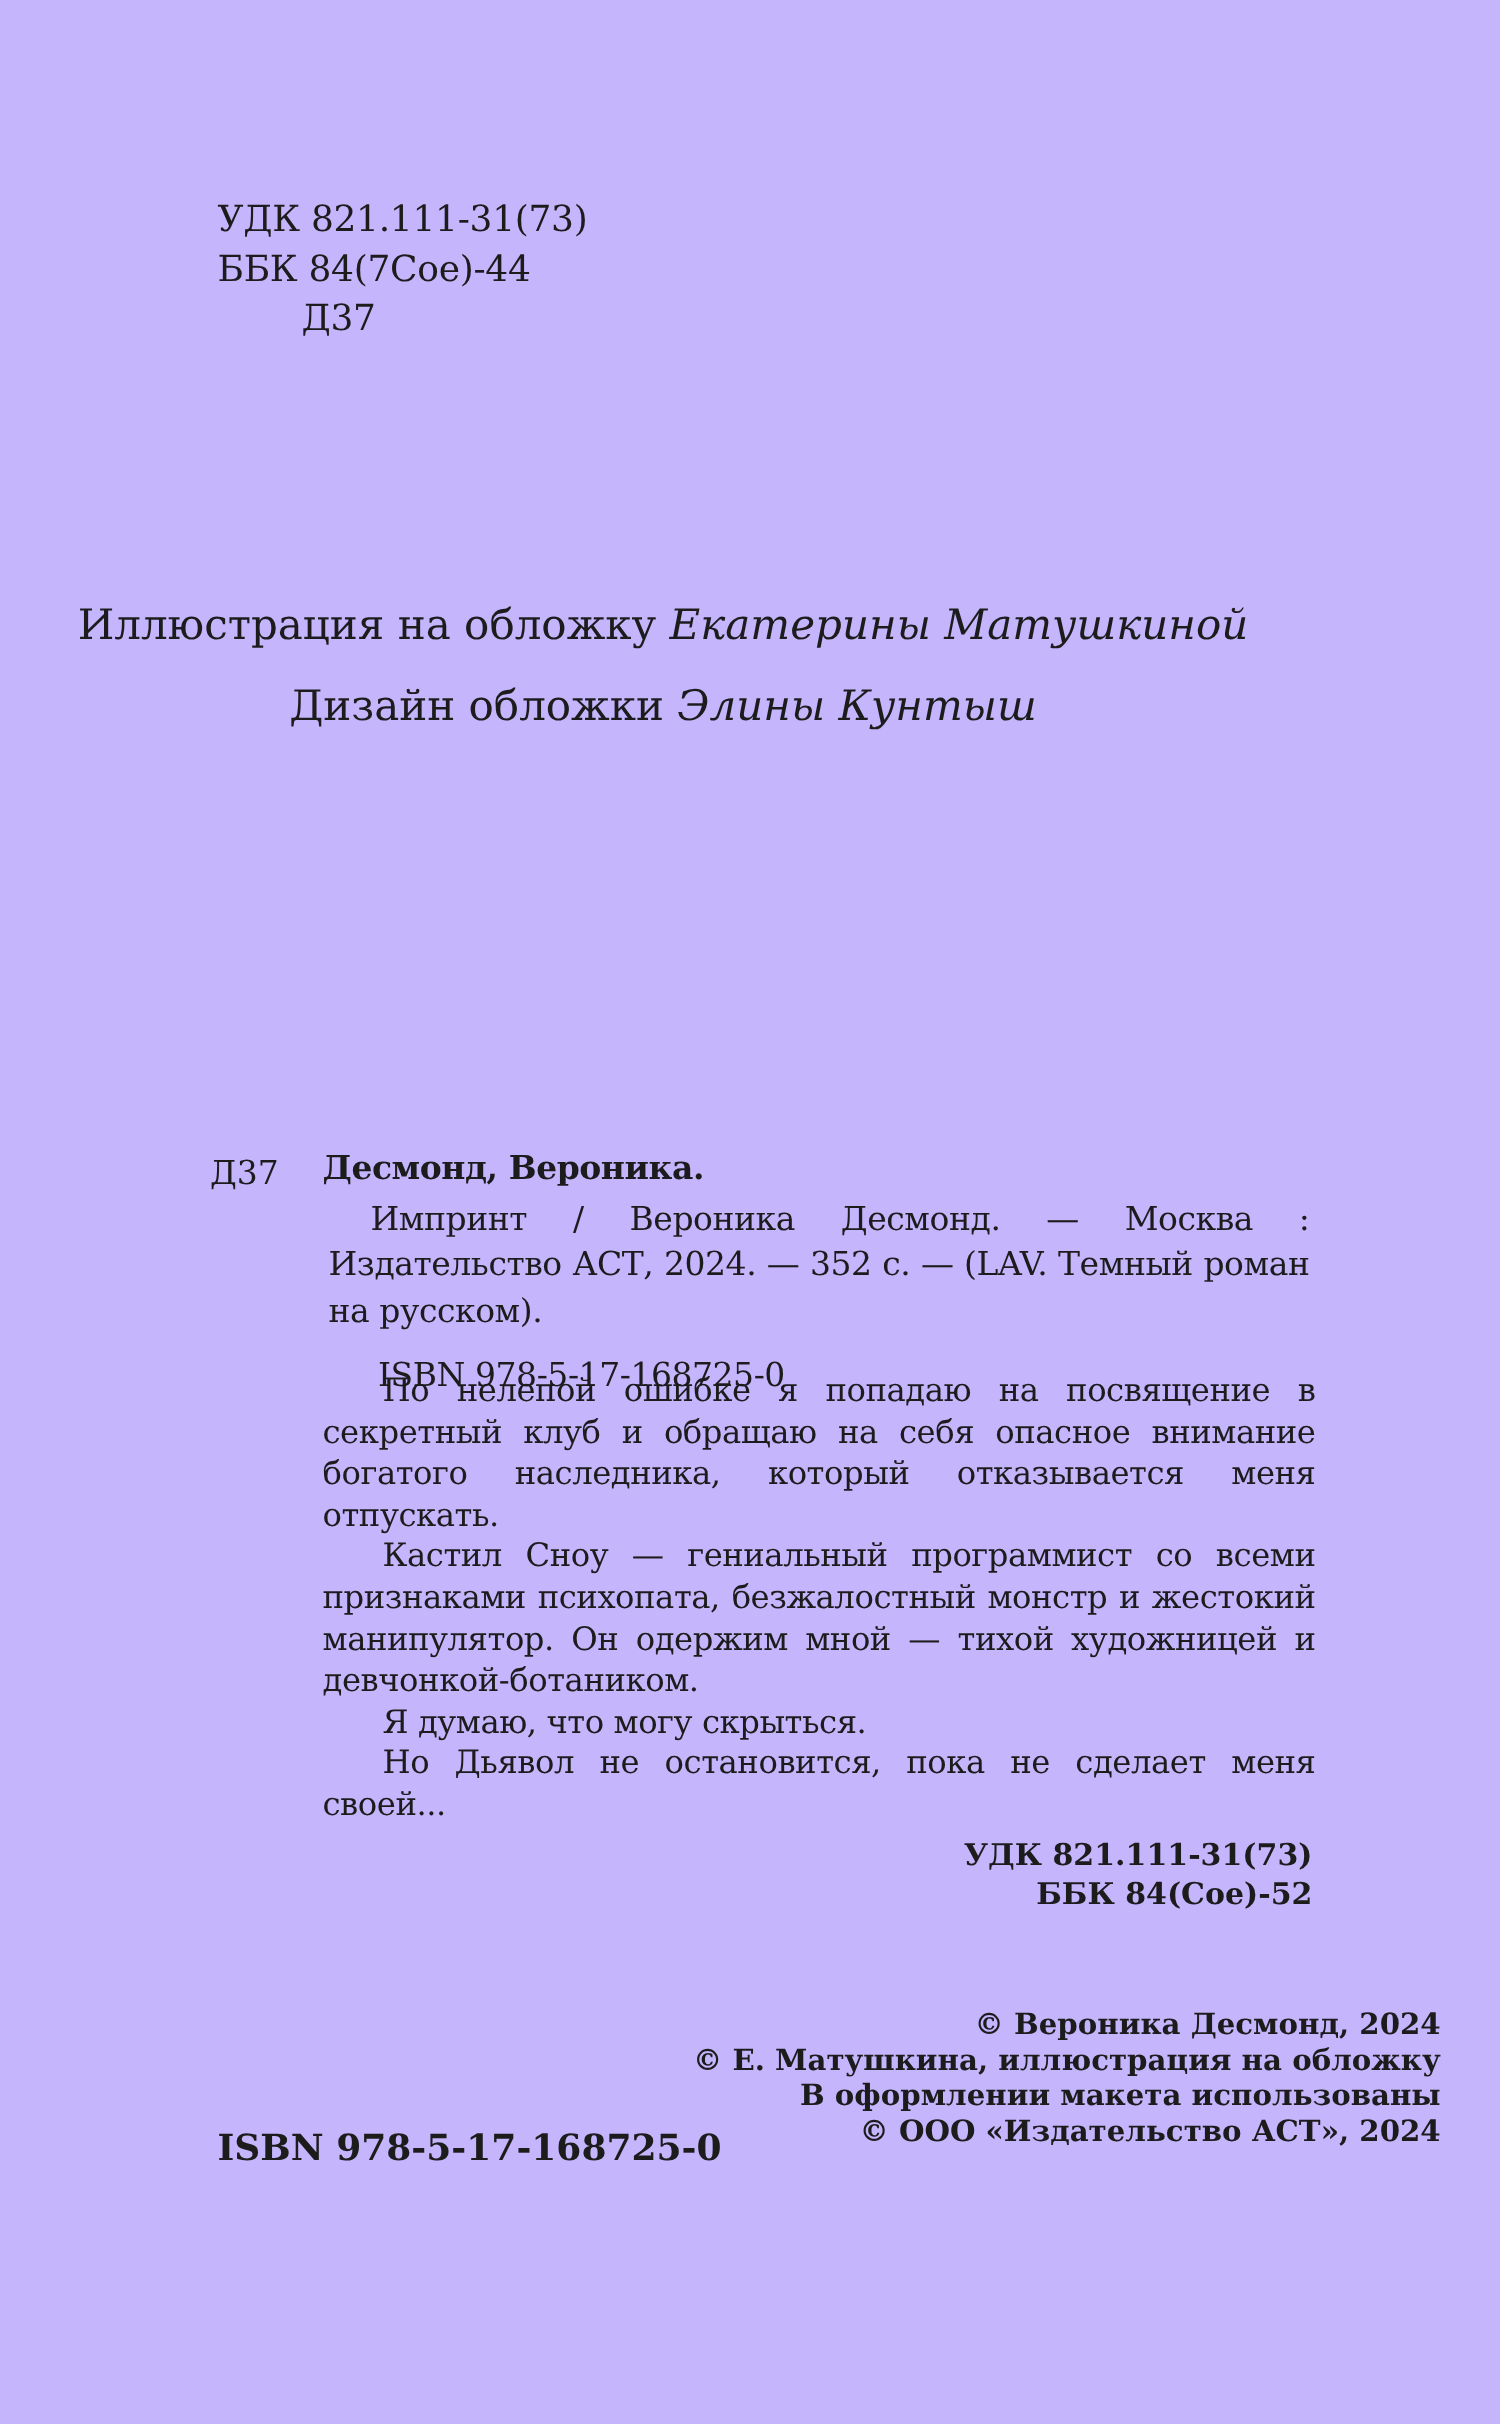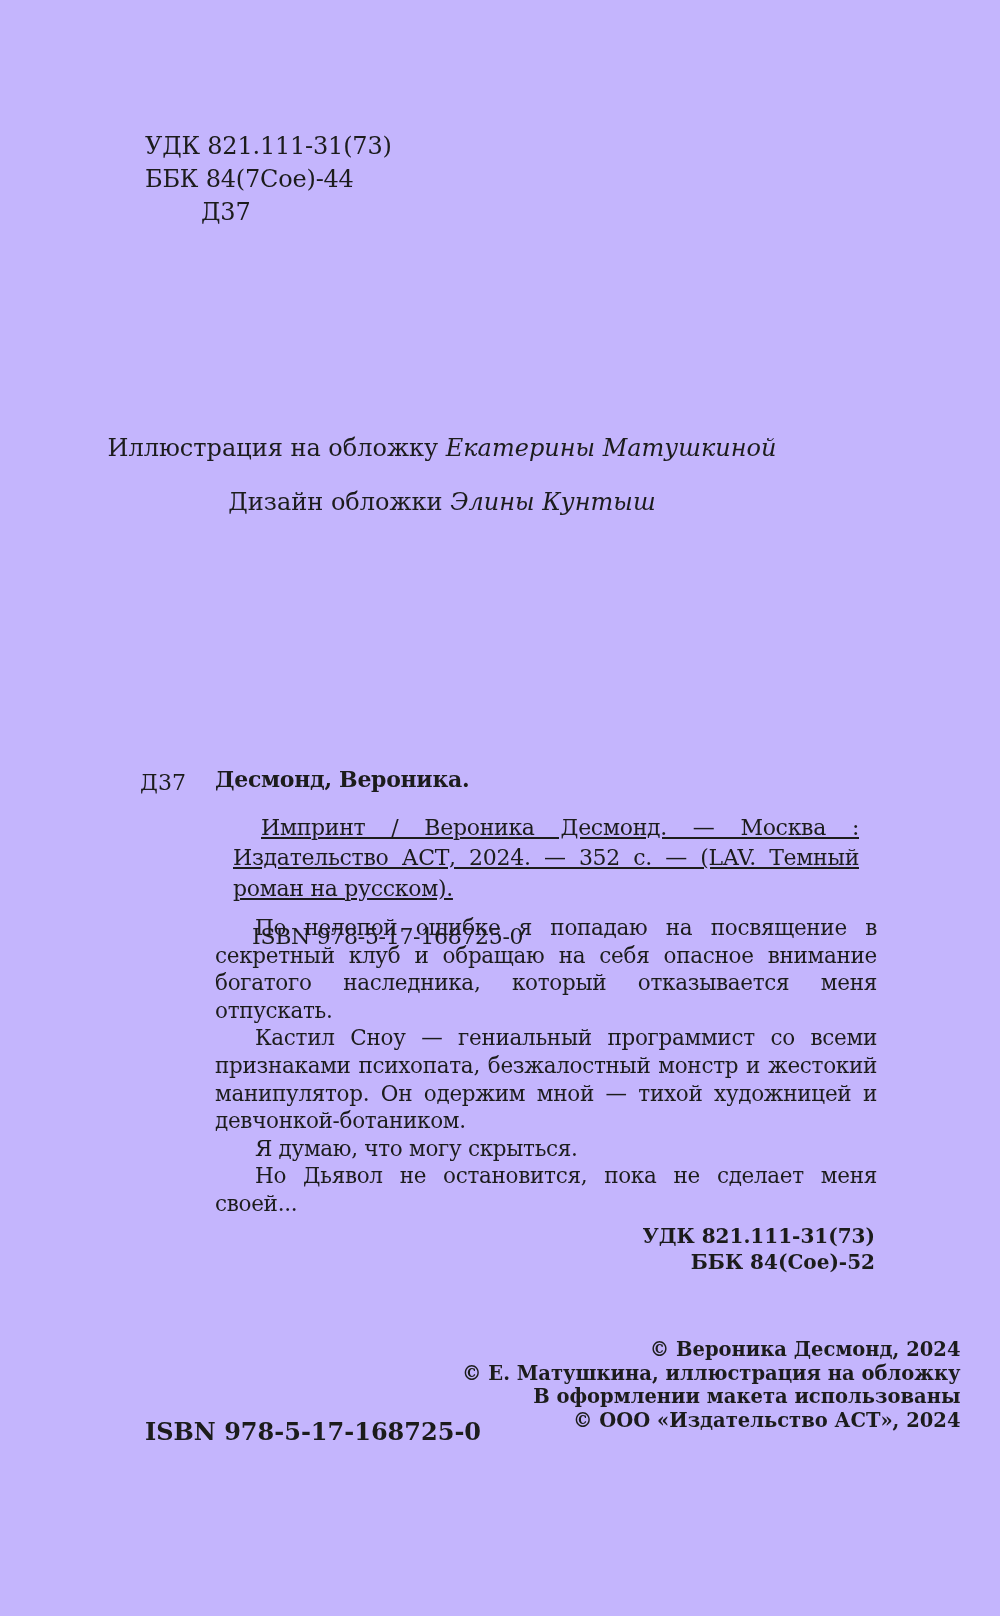--- a/index.html
+++ b/index.html
@@ -11,28 +11,28 @@
     font-family:"DejaVu Serif","Liberation Serif",serif;
     overflow:hidden;
   }
   .abs{position:absolute;}
 
   
   .top-block{left:145px;top:130px;font-size:24px;line-height:33px;letter-spacing:-0.2px;}
   .top-block .sign{margin-left:56px;}
 
   
-  .credits{left:0;top:400px;width:884px;text-align:center;font-size:24px;line-height:33px;margin-top:32px;}
+  .credits{left:0;top:400px;width:884px;text-align:center;font-size:28px;line-height:33px;}
   .credit-line-2{margin-top:21px;}
 
   
   .catalog-sign{left:140px;top:770px;font-size:22px;}
   .catalog{left:215px;top:764px;width:662px;font-size:22px;line-height:30.5px;letter-spacing:-0.3px;}
   .catalog-heading{margin:0;font-weight:bold;}
-  .catalog-desc{margin:18px;text-align:justify;text-indent:28px;text-decoration:underline;}
+  .catalog-desc{margin:4px;text-align:justify;text-indent:28px;}
   .catalog-isbn{margin:13px 0 0 0;padding-left:37px;}
 
   
   .annotation{left:215px;top:914px;width:662px;font-size:21.5px;line-height:27.6px;text-align:justify;letter-spacing:-0.3px;}
   .annotation p{margin:0;text-indent:40px;}
 
   
   .footer-class{right:125px;top:1224px;text-align:right;font-weight:bold;font-size:20px;line-height:25.5px;}
 
   

